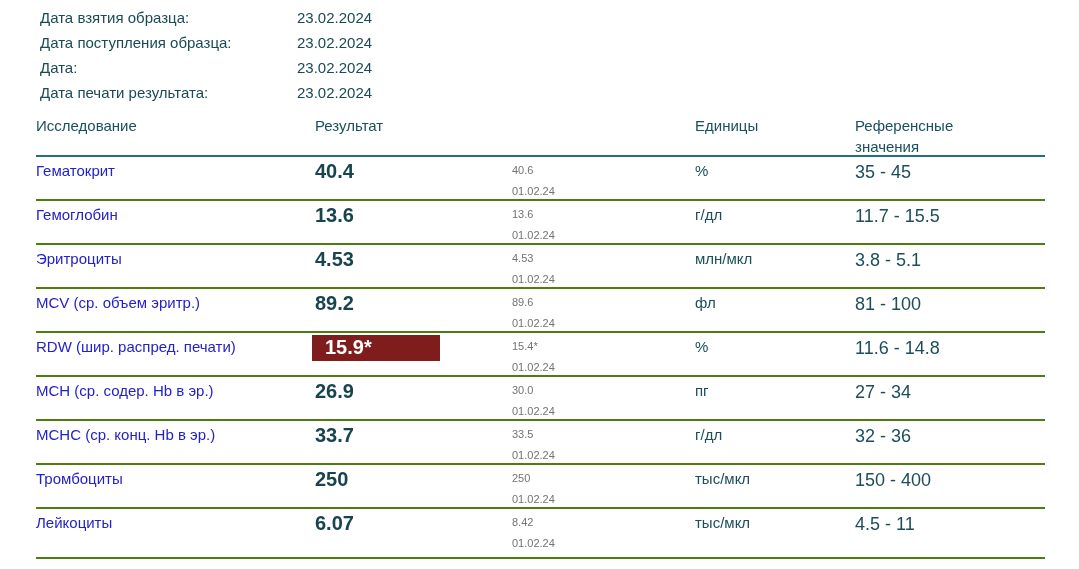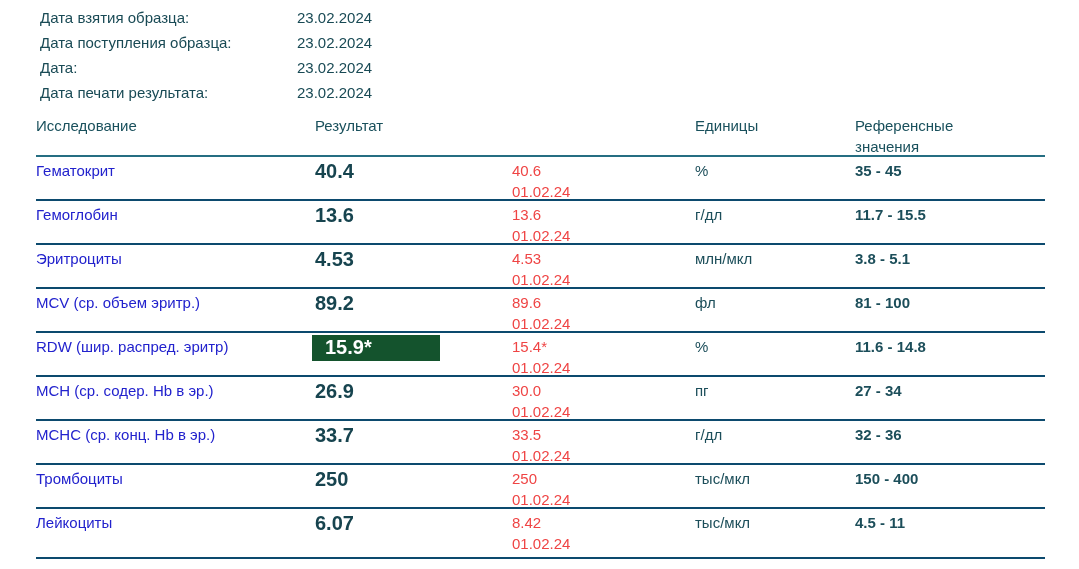--- a/index.html
+++ b/index.html
@@ -23,41 +23,41 @@
     border-bottom:2px solid #256e82;
     font-size:15px; color:#19505c;
   }
   .th { position:absolute; top:3px; line-height:21px; }
   .th-test   { left:0; }
   .th-result { left:279px; }
   .th-prev   { left:476px; width:165px; }
   .th-units  { left:659px; }
   .th-ref    { left:819px; width:132px; }
 
-  .trow { position:relative; height:44px; border-bottom:2px solid #0c4a6e; }
+  .trow { position:relative; height:44px; border-bottom:2px solid #4d7c0f; }
   .trow.last { height:50px; }
 
   .c-test {
     position:absolute; left:0; top:5px;
     font-size:15px; color:#2222cd; white-space:nowrap;
   }
   .c-result { position:absolute; left:279px; top:4px; }
   .result-value { font-size:20px; font-weight:bold; color:#17444f; line-height:21px; }
   .result-value.flagged {
     display:inline-block; width:128px; line-height:21px;
-    background:#14532d; color:#ffffff;
+    background:#7f1d1d; color:#ffffff;
     padding:2px 0 3px 13px; margin:-2px 0 0 -3px;
   }
   .c-prev {
     position:absolute; left:476px; top:3px;
-    font-size:15px; line-height:21px; color:#ef4444;
+    font-size:11px; line-height:21px; color:#737373;
   }
   .c-prev span { display:block; }
   .c-units { position:absolute; left:659px; top:5px; font-size:15px; color:#1c4e5a; }
-  .c-ref   { position:absolute; left:819px; top:5px; font-size:15px; color:#1c4e5a;font-weight:bold; }
+  .c-ref   { position:absolute; left:819px; top:5px; font-size:18px; color:#1c4e5a; }
 </style>
 </head>
 <body>
 
 <div class="page">
 
   <div class="info-block">
     <div class="info-row">
       <span class="info-label">Дата взятия образца:</span>
       <span class="info-value">23.02.2024</span>
@@ -122,21 +122,21 @@
       <span class="c-result"><span class="result-value">89.2</span></span>
       <span class="c-prev">
           <span>89.6</span>
           <span>01.02.24</span>
         </span>
       <span class="c-units">фл</span>
       <span class="c-ref">81 - 100</span>
     </div>
 
     <div class="trow">
-      <span class="c-test">RDW (шир. распред. эритр)</span>
+      <span class="c-test">RDW (шир. распред. печати)</span>
       <span class="c-result"><span class="result-value flagged">15.9*</span></span>
       <span class="c-prev">
           <span>15.4*</span>
           <span>01.02.24</span>
         </span>
       <span class="c-units">%</span>
       <span class="c-ref">11.6 - 14.8</span>
     </div>
 
     <div class="trow">

